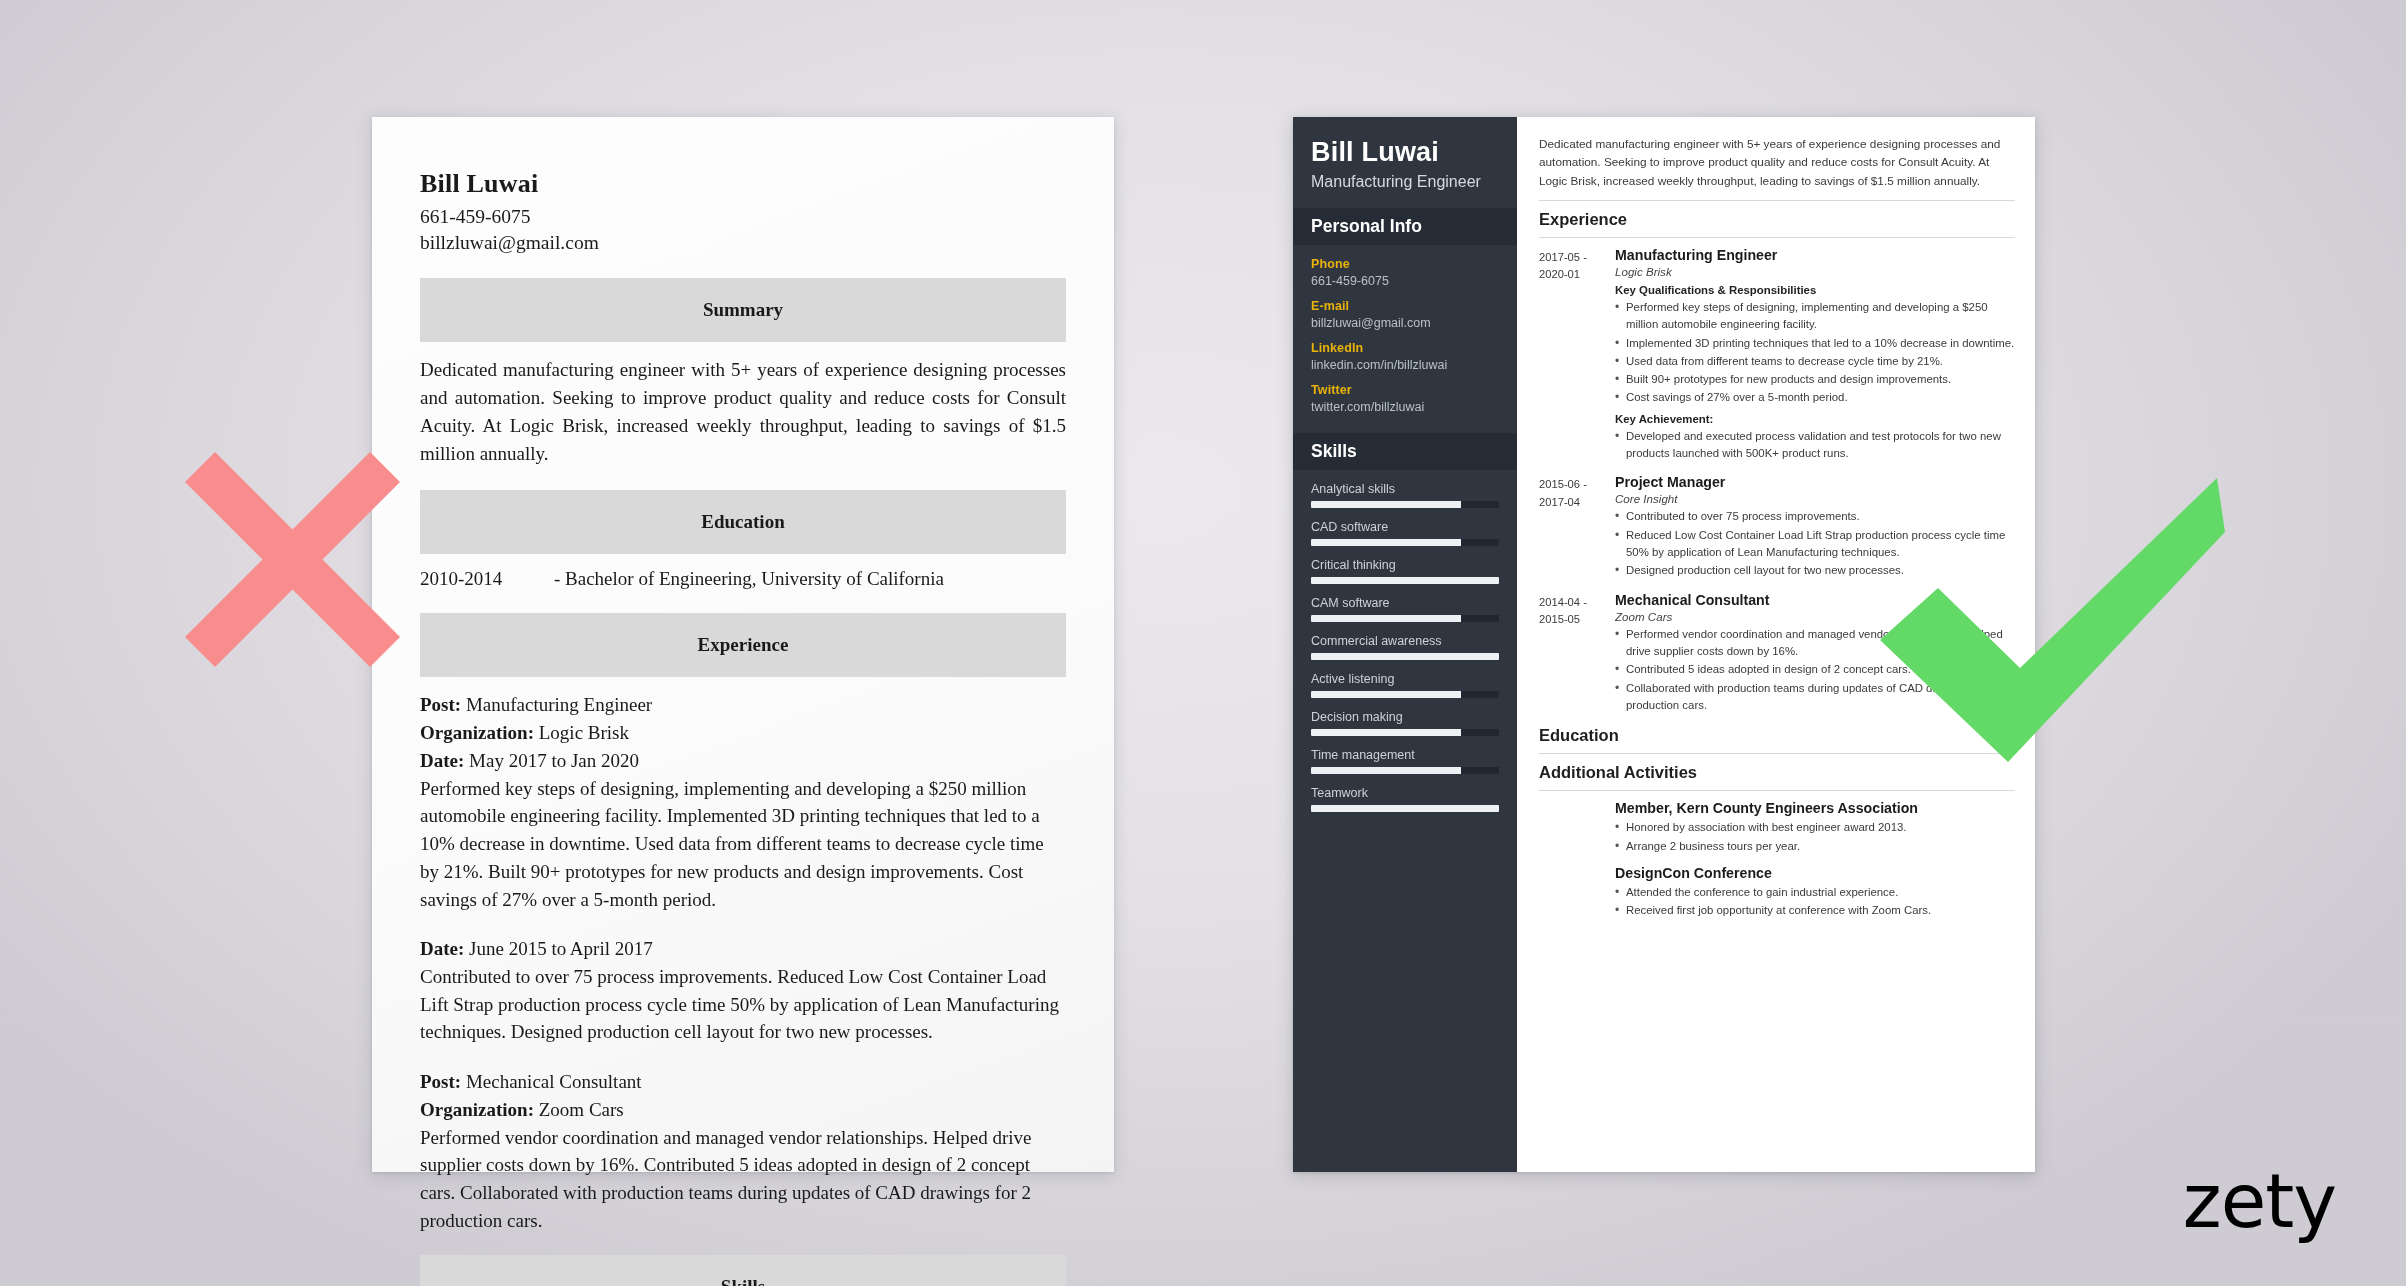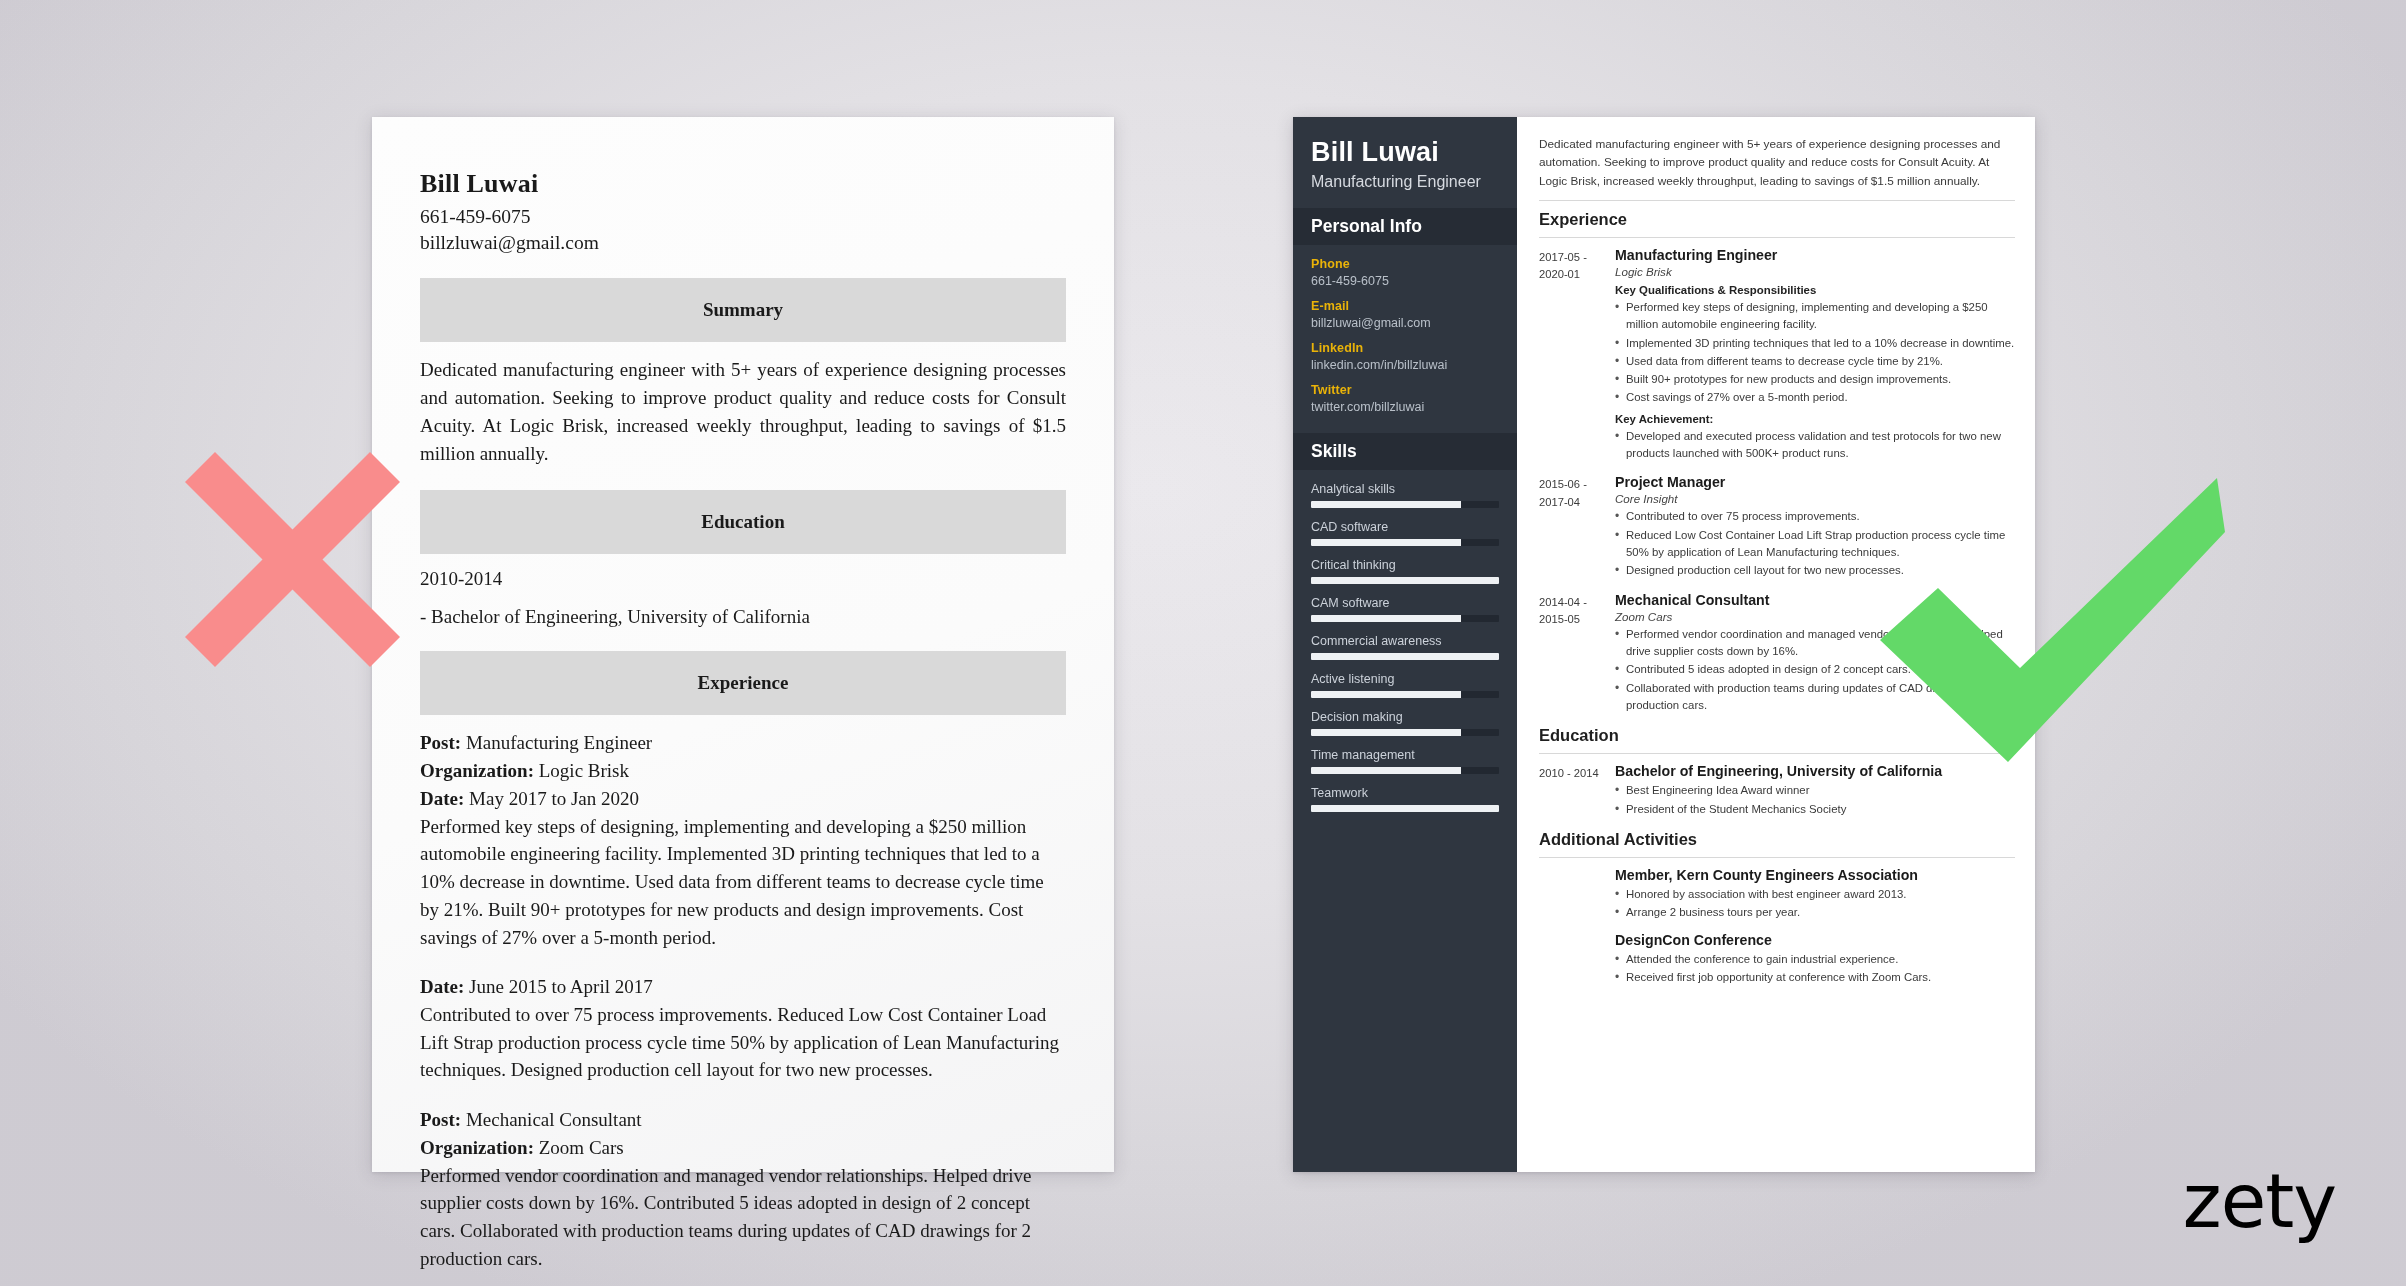--- a/index.html
+++ b/index.html
@@ -25,21 +25,21 @@
   }
   .dl-inner{ padding: 52px 48px 0 48px; font-family:"Liberation Serif", serif; color:#1a1a1a; }
   .dl-name{ font-size:26px; font-weight:bold; letter-spacing:.2px; }
   .dl-contact{ font-size:19.5px; line-height:1.32; margin-top:5px; }
   .dl-bar{
     background:#d9d9d9; text-align:center; font-weight:bold; font-size:19px;
     padding:21px 0; margin:23px 0 14px 0;
   }
   .dl-bar.tight{ margin:20px 0 11px 0; }
   .dl-para{ font-size:19px; line-height:1.46; text-align:justify; }
-  .dl-edu-row{ font-size:19px; display:flex; gap:16px;flex-direction:column; }
+  .dl-edu-row{ font-size:19px; display:flex; gap:22px; }
   .dl-edu-row .yrs{ min-width:112px; }
   .dl-exp{ font-size:19px; line-height:1.46; margin-bottom:20px; }
   .dl-exp .lbl{ font-weight:bold; }
   .dl-exp .blk{ margin-bottom:22px; }
   .dl-exp .blk:last-child{ margin-bottom:0; }
   .dl-skills{ display:flex; gap:0; }
   .dl-skills ul{ list-style:disc; margin-left:34px; font-size:19px; line-height:1.52; }
   .dl-skills .c1{ width:248px; }
 
   
@@ -289,30 +289,20 @@
               <li>Contributed 5 ideas adopted in design of 2 concept cars.</li>
               <li>Collaborated with production teams during updates of CAD drawings for 2 production cars.</li>
             </ul>
           </div>
         </div>
       </div>
 
     <div class="dr-h2wrap">
       <div class="dr-h2">Education</div>
     </div>
-    <div class="dr-entry">
-      <div class="dr-dates">2010 - 2014</div>
-      <div class="dr-body">
-        <div class="dr-job">Bachelor of Engineering, University of California</div>
-        <ul id="good-edu-bullets">
-            <li>Best Engineering Idea Award winner</li>
-            <li>President of the Student Mechanics Society</li>
-          </ul>
-      </div>
-    </div>
 
     <div class="dr-h2wrap">
       <div class="dr-h2">Additional Activities</div>
     </div>
     <div class="dr-act" id="good-addl">
         <div class="dr-actblock dr-body">
           <div class="dr-job">Member, Kern County Engineers Association</div>
           <ul>
             <li>Honored by association with best engineer award 2013.</li>
             <li>Arrange 2 business tours per year.</li>

